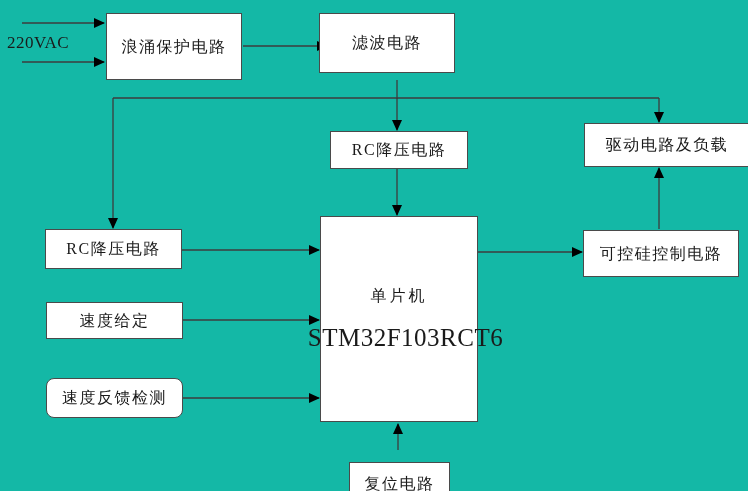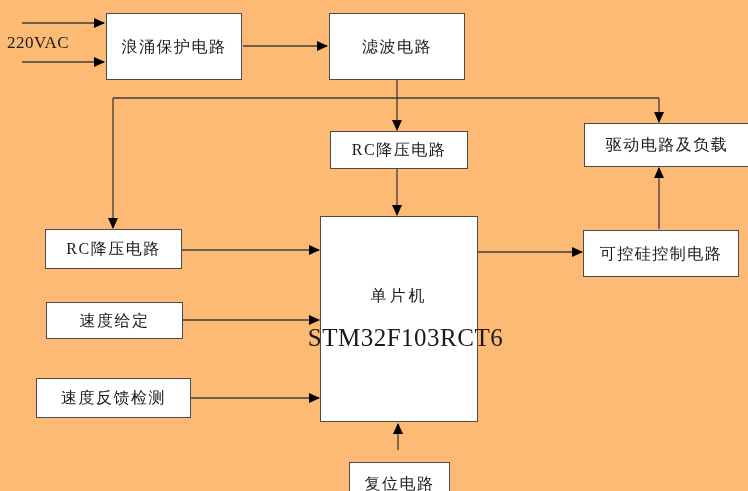--- a/index.html
+++ b/index.html
@@ -1,19 +1,19 @@
 <!DOCTYPE html>
 <html><head>
 <meta charset="utf-8">
 <style>
   html,body{margin:0;padding:0;background:#ffffff;}
   #canvas{
     position:relative;
     width:748px;height:491px;
-    background:#fdba74;
+    background:#14b8a6;
     font-family:"Liberation Serif","DejaVu Serif",serif;
     color:#1a1a1a;
     overflow:hidden;
   }
   #wires{position:absolute;left:0;top:0;width:748px;height:491px;}
   .block{
     position:absolute;
     box-sizing:border-box;
     border:1px solid #4a4a4a;
     background:#ffffff;
@@ -32,26 +32,26 @@
     position:absolute;
     left:7px;top:33px;
     font-size:17px;
     letter-spacing:0.5px;
   }
   .mcu-inner{display:flex;flex-direction:column;align-items:center;gap:19px;}
   .mcu-l1{font-size:16px;letter-spacing:3px;line-height:1.1;}
   .mcu-l2{font-size:25px;letter-spacing:0.5px;line-height:1.1;padding-left:13px;}
   
   .b-surge   {left:106px;top:13px; width:136px;height:67px;align-items:center;}
-  .b-filter  {left:329px;top:13px; width:136px;height:67px;}
+  .b-filter  {left:319px;top:13px; width:136px;height:60px;}
   .b-rcmid   {left:330px;top:131px;width:138px;height:38px;}
   .b-drive   {left:584px;top:123px;width:166px;height:44px;}
   .b-rcleft  {left:45px; top:229px;width:137px;height:40px;}
   .b-speedset{left:46px; top:302px;width:137px;height:37px;}
-  .b-speedfb {left:36px; top:378px;width:155px;height:40px;}
+  .b-speedfb {left:46px; top:378px;width:137px;height:40px;border-radius:8px;}
   .b-mcu     {left:320px;top:216px;width:158px;height:206px;}
   .b-scr     {left:583px;top:230px;width:156px;height:47px;}
   .b-reset   {left:349px;top:462px;width:101px;height:44px;}
 </style>
 </head>
 <body>
 
 <div id="canvas">
 
   <svg id="wires" viewBox="0 0 748 491" xmlns="http://www.w3.org/2000/svg">

